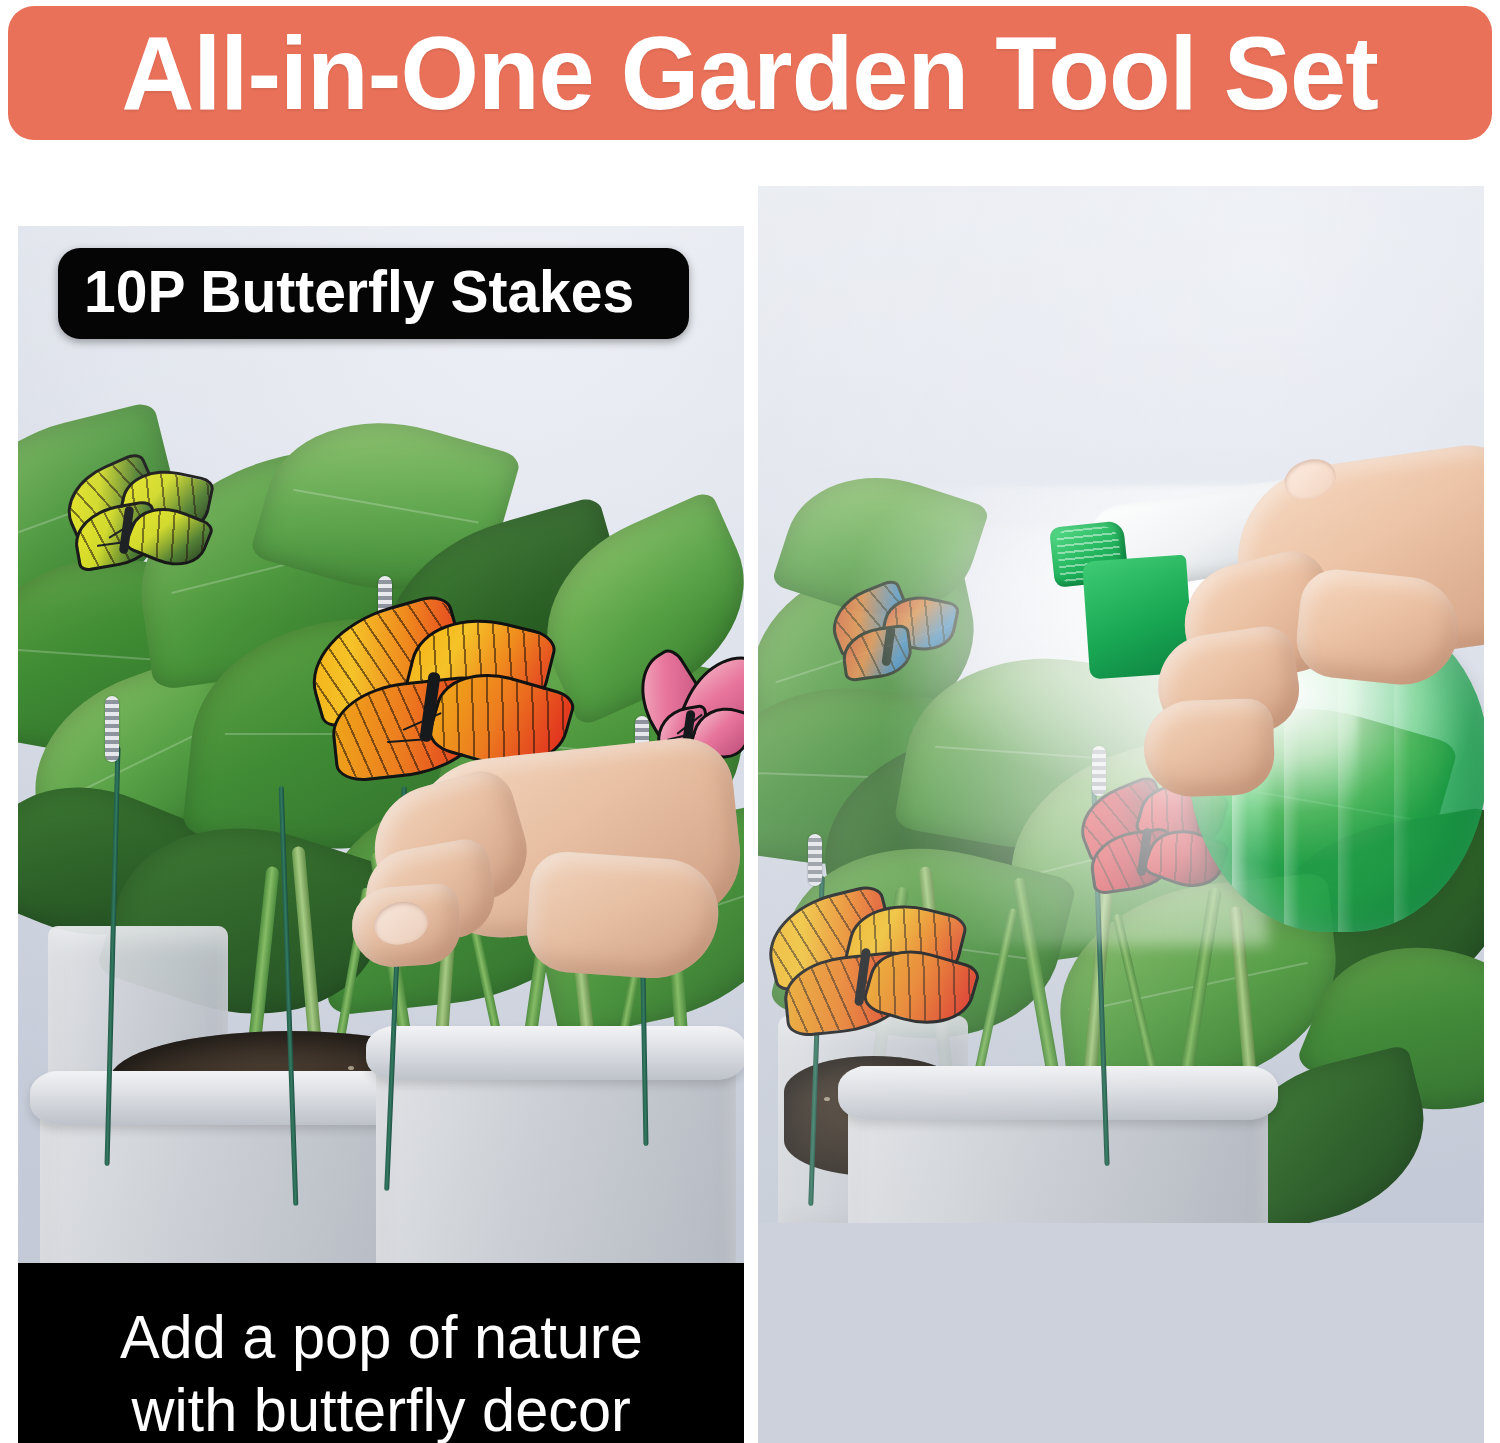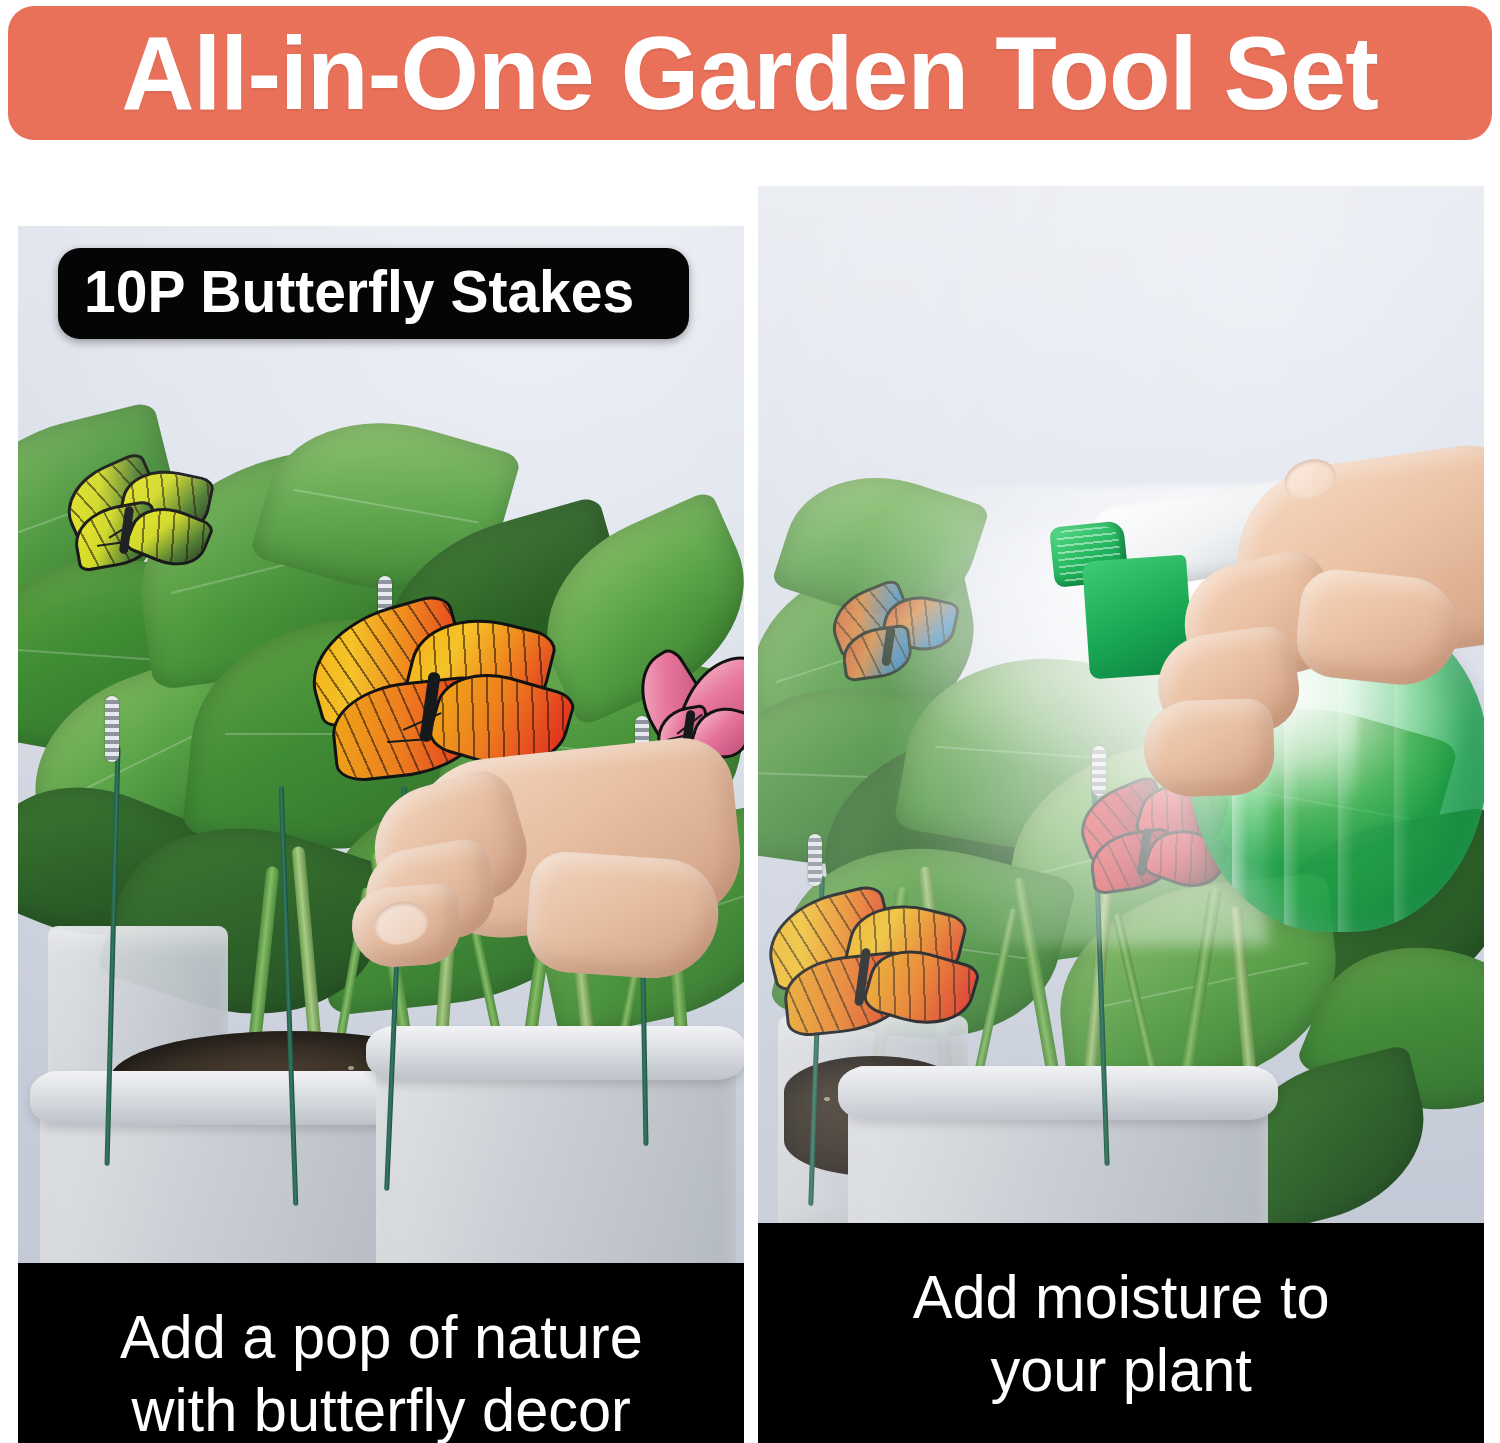--- a/index.html
+++ b/index.html
@@ -544,19 +544,15 @@
           <i class="part" style="left:70px;top:180px;width:140px;height:104px;border-radius:62px 34px 50px 60px;transform:rotate(-8deg);"></i>
           <i class="part" style="left:56px;top:248px;width:130px;height:96px;border-radius:56px 30px 48px 56px;transform:rotate(-2deg);"></i>
           <i class="part" style="left:210px;top:122px;width:160px;height:108px;border-radius:56px 80px 86px 60px;transform:rotate(6deg);"></i>
           <i class="nail" style="left:196px;top:8px;width:52px;height:38px;transform:rotate(-18deg);"></i>
         </div>
 
       </div>
     </div>
 
 
-    <div class="caption">
-      <div class="line">Add moisture to</div>
-      <div class="line">your plant</div>
-    </div>
   </div>
 
 </div>
 
 </body></html>

